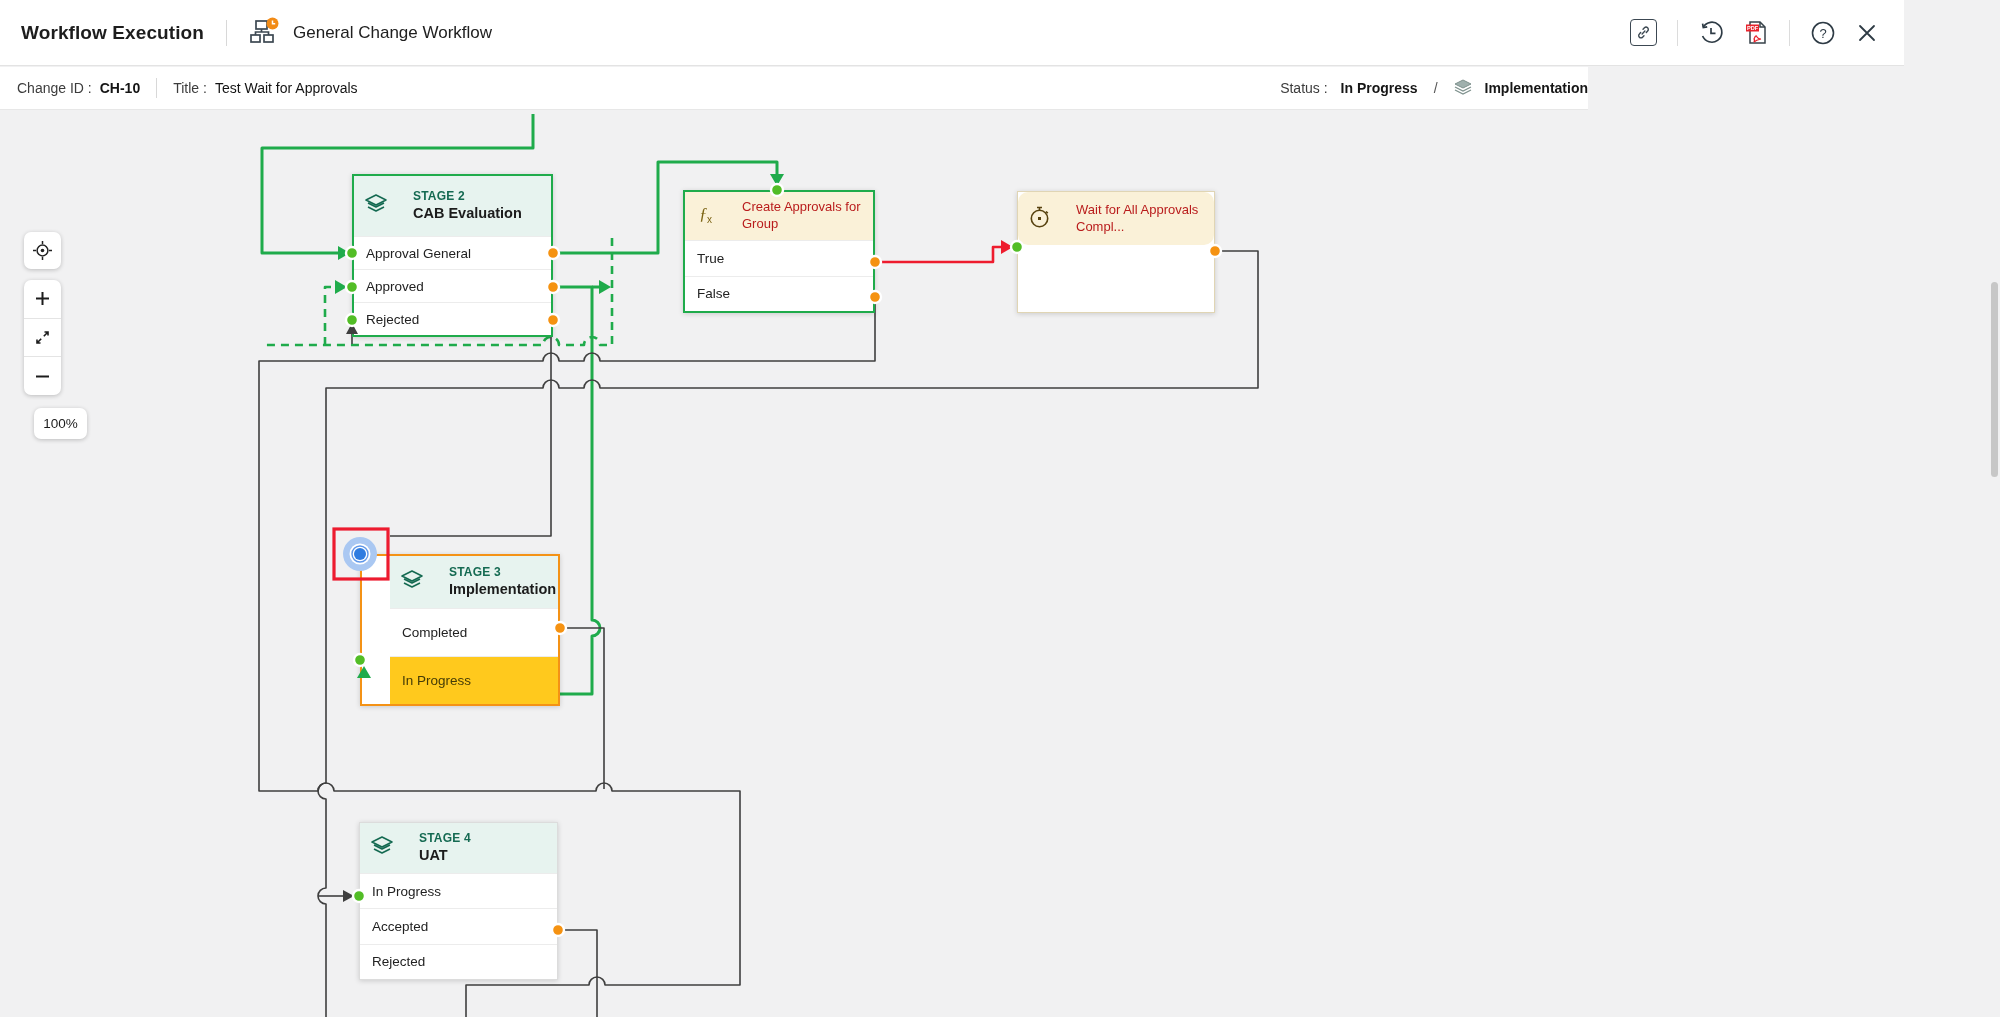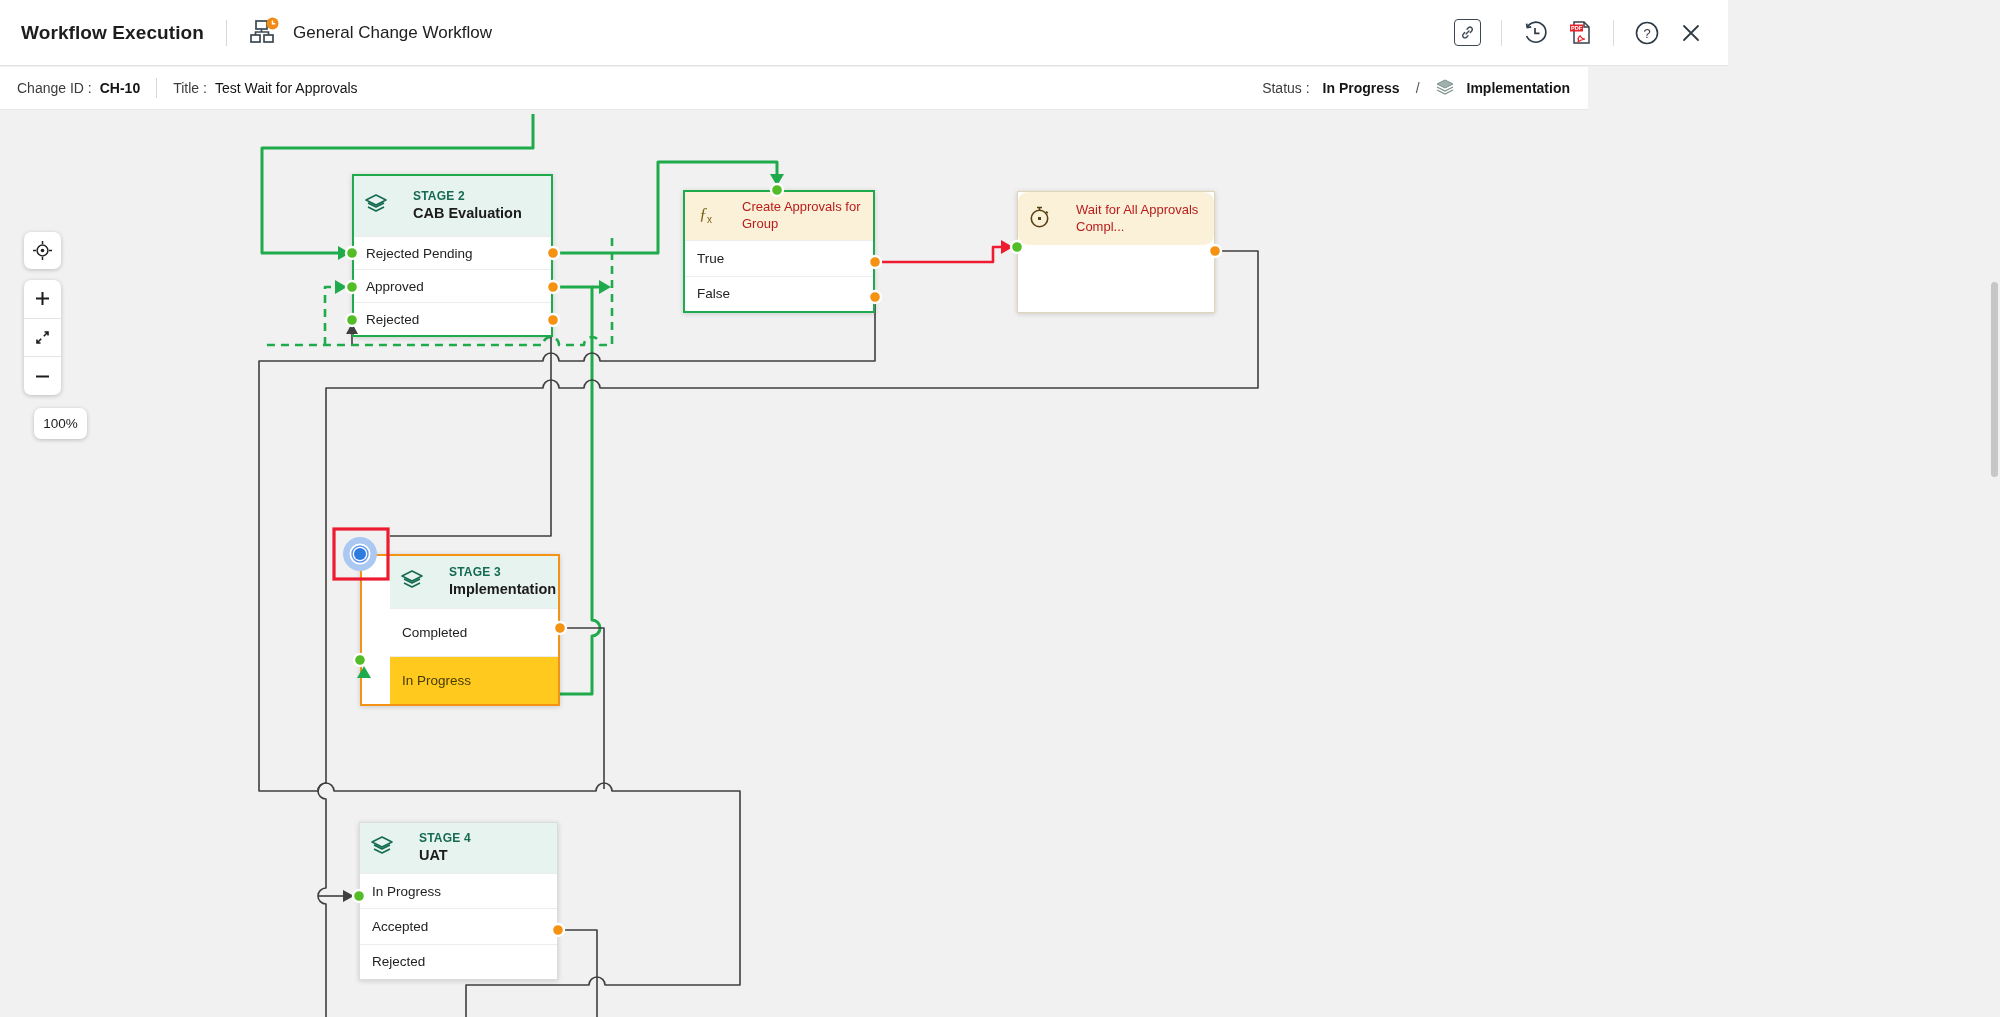--- a/index.html
+++ b/index.html
@@ -1,33 +1,33 @@
 <!DOCTYPE html>
 <html><head>
 <meta charset="utf-8">
 <style>
   * { margin:0; padding:0; box-sizing:border-box; }
   html,body { width:2000px; height:1017px; font-family:"Liberation Sans","DejaVu Sans",sans-serif; background:#f1f1f2; overflow:hidden; }
 
   
-  .app-header { position:absolute; left:0; top:0; width:1728px; height:66px; background:#fff; border-bottom:1px solid #e3e3e3; display:flex; align-items:center; z-index:20; }
+  .app-header { position:absolute; left:0; top:0; width:1904px; height:66px; background:#fff; border-bottom:1px solid #e3e3e3; display:flex; align-items:center; z-index:20; }
   .app-title { font-size:19px; font-weight:700; color:#1d1d1d; margin-left:21px; letter-spacing:.1px; }
   .hdr-divider { width:1px; height:26px; background:#d8d8d8; margin:0 22px; }
   .wf-name { font-size:17px; color:#202020; margin-left:12px; }
   .hdr-right { margin-left:auto; display:flex; align-items:center; gap:20px; padding-right:26px; }
   .icon-btn { display:flex; align-items:center; justify-content:center; cursor:pointer; background:none; border:none; }
   .link-btn { width:27px; height:27px; border:1.6px solid #3c4852; border-radius:4px; }
   .vsep { width:1px; height:26px; background:#dcdcdc; }
 
   
   .info-bar { position:absolute; left:0; top:67px; width:1588px; height:43px; background:#fff; border-bottom:1px solid #e7e7e7; display:flex; align-items:center; font-size:14px; z-index:19; }
   .ib-label { color:#3c3c3c; margin-left:17px; }
   .ib-value { color:#141414; font-weight:600; margin-left:8px; }
   .ib-sep { width:1px; height:20px; background:#d8d8d8; margin:0 16px; }
-  .ib-right { margin-left:auto; display:flex; align-items:center; padding-right:18px; gap:13px; }
+  .ib-right { margin-left:auto; display:flex; align-items:center; gap:13px; }
   .ib-status-label { color:#3c3c3c; }
   .ib-status-val { color:#161616; font-weight:700; }
   .ib-slash { color:#555; margin:0 3px; }
   .ib-stage { color:#161616; font-weight:700; }
 
   
   .canvas { position:absolute; left:0; top:110px; width:2000px; height:907px; background:#f1f1f2; overflow:hidden; }
   svg.layer { position:absolute; left:0; top:0; }
   #wires { z-index:1; }
   #overlay { z-index:5; }
@@ -178,21 +178,21 @@
         <span>
           <svg width="24" height="21" viewBox="0 0 24 21">
             <path d="M12,1 L22,6 L12,11 L2,6 Z M4,9 L12,13 L20,9 M4,13 L12,17 L20,13" fill="none" stroke="#156a52" stroke-width="1.6" stroke-linejoin="round"></path>
           </svg>
         </span>
         <div class="hdr-lines">
           <div class="stage-label">STAGE 2</div>
           <div class="stage-name">CAB Evaluation</div>
         </div>
       </div>
-      <div class="row">Rejected Pending</div>
+      <div class="row">Approval General</div>
       <div class="row">Approved</div>
       <div class="row">Rejected</div>
     </div>
   </div>
 
   <div class="node" id="createApprovals">
     <div class="rows-wrap">
       <div class="node-header func-header">
         <span>
           <svg width="22" height="24" viewBox="0 0 22 24">

